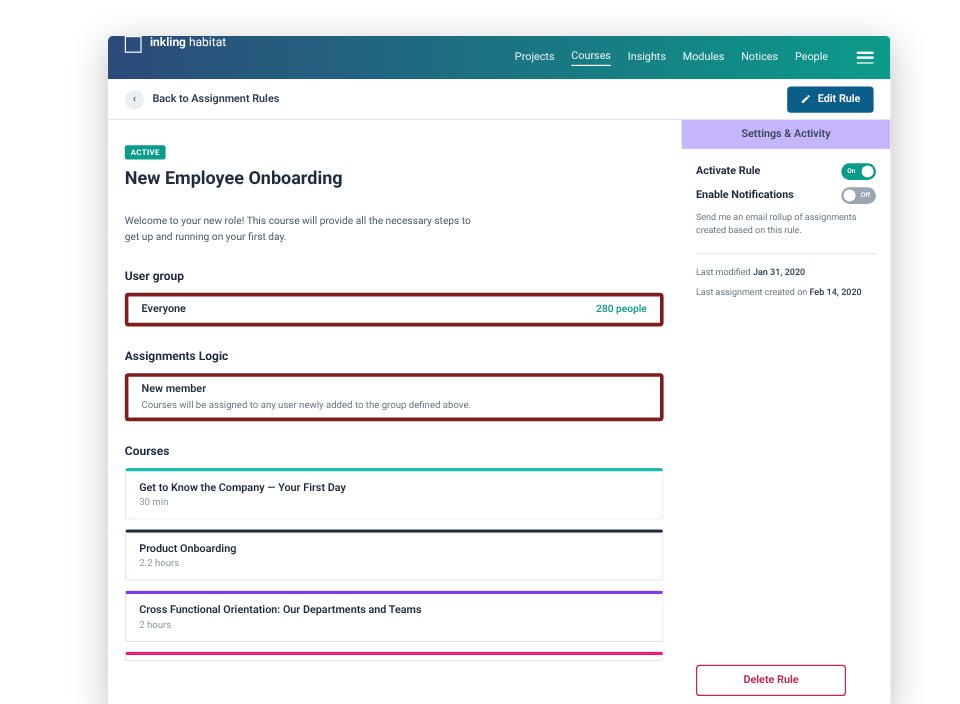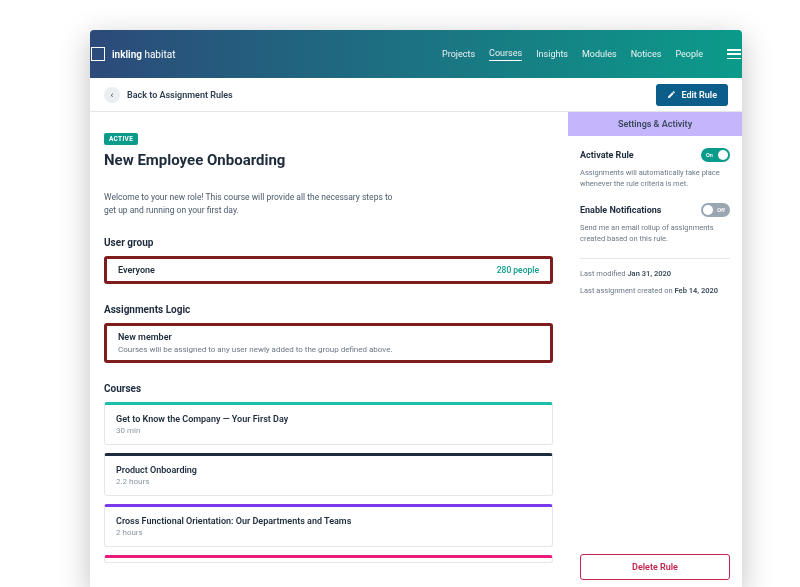--- a/index.html
+++ b/index.html
@@ -15,25 +15,24 @@
   left: 90px;
   top: 30px;
   width: 652px;
   height: 560px;
   background: #fff;
   box-shadow: 0 8px 30px rgba(0,0,0,0.25);
   border-radius: 4px;
   overflow: hidden;
 }
 .topbar {
-  height: 48px;
+  height: 36px;
   background: linear-gradient(90deg, #2c4a7a 0%, #0b9b8a 100%);
   display: flex;
-  align-items: center;
-  padding: 0 1px;
+  padding: 0 14px;
   color: #fff;
   font-size: 10px;
 }
 .logo-box {
   width: 14px;
   height: 14px;
   border: 1.5px solid #fff;
   margin-right: 7px;
 }
 .brand { font-weight: 400; }
@@ -262,21 +261,21 @@
   color: #c42350;
   font-size: 9px;
   font-weight: 600;
   padding: 7px 0;
   text-align: center;
   border-radius: 3px;
   cursor: pointer;
   background: #fff;
   position: absolute;
   bottom: 10px;
-  width: 150px;
+  width: 125px;
 }
 </style>
 </head>
 <body>
 
 <div class="frame">
 
   <div class="topbar">
     <div class="logo-box"></div>
     <div class="brand">
@@ -349,21 +348,20 @@
     <div class="sidebar">
       <div class="side-header">Settings &amp; Activity</div>
 
       <div class="side-row">
         <span class="side-label">Activate Rule</span>
         <div class="toggle on">
           <span class="toggle-text">On</span>
           <div class="toggle-knob"></div>
         </div>
       </div>
-      <div class="side-desc">Assignments will automatically take place whenever the rule criteria is met.</div>
 
       <div class="side-row">
         <span class="side-label">Enable Notifications</span>
         <div class="toggle off">
           <span class="toggle-text">Off</span>
           <div class="toggle-knob"></div>
         </div>
       </div>
       <div class="side-desc">Send me an email rollup of assignments created based on this rule.</div>
 

